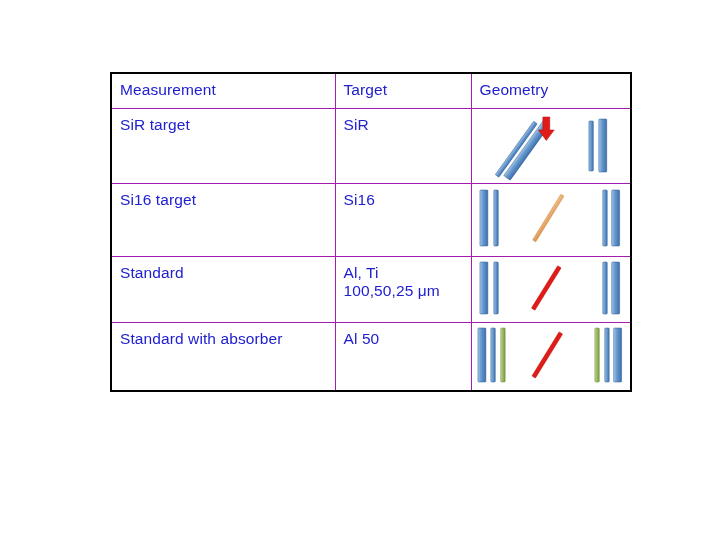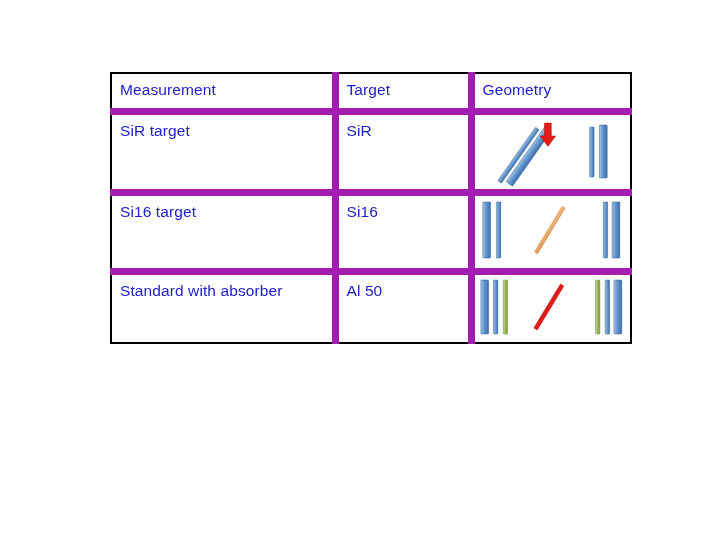--- a/index.html
+++ b/index.html
@@ -26,21 +26,21 @@
   table.geom-table {
     position: absolute;
     left: 110px;
     top: 72px;
     width: 520px;
     border-collapse: collapse;
     table-layout: fixed;
     border: 2px solid #000000;
   }
   table.geom-table td {
-    border: 7px solid #a21caf;
+    border: 1px solid #a21caf;
     vertical-align: top;
     padding: 0;
   }
   
   table.geom-table tr:first-child td { border-top: 2px solid #000; }
   table.geom-table tr:last-child  td { border-bottom: 2px solid #000; }
   table.geom-table td:first-child { border-left: 2px solid #000; }
   table.geom-table td:last-child  { border-right: 2px solid #000; }
 
   col.c-meas { width: 224px; }
@@ -168,20 +168,48 @@
             <g>
               <rect x="132" y="6" width="4.5" height="56" rx="0.8" fill="url(#g-blue-thin)" stroke="#2E5C93" stroke-width="0.5"></rect>
             </g>
             <g>
               <rect x="141" y="6" width="8" height="56" rx="0.8" fill="url(#g-blue-thick)" stroke="#2E5C93" stroke-width="0.5"></rect>
             </g>
           </svg>
         </td>
       </tr>
 
+      <tr class="row-3">
+        <td>
+          <div class="cell-text">Standard</div>
+        </td>
+        <td>
+          <div class="cell-text">Al, Ti
+100,50,25 μm</div>
+        </td>
+        <td class="geom-cell">
+          <svg class="geom-svg" viewBox="0 0 160 65" preserveAspectRatio="none">
+            <g>
+              <rect x="8" y="5" width="8" height="52" rx="0.8" fill="url(#g-blue-thick)" stroke="#2E5C93" stroke-width="0.5"></rect>
+            </g>
+            <g>
+              <rect x="22" y="5" width="4.5" height="52" rx="0.8" fill="url(#g-blue-thin)" stroke="#2E5C93" stroke-width="0.5"></rect>
+            </g>
+            <g>
+              <rect x="-2.1" y="-25" width="4.2" height="50" rx="0.6" fill="#E01B18" stroke="#B21310" stroke-width="0.4" transform="translate(75,31) rotate(32)"></rect>
+            </g>
+            <g>
+              <rect x="132" y="5" width="4.5" height="52" rx="0.8" fill="url(#g-blue-thin)" stroke="#2E5C93" stroke-width="0.5"></rect>
+            </g>
+            <g>
+              <rect x="141" y="5" width="8" height="52" rx="0.8" fill="url(#g-blue-thick)" stroke="#2E5C93" stroke-width="0.5"></rect>
+            </g>
+          </svg>
+        </td>
+      </tr>
 
       <tr class="row-4">
         <td>
           <div class="cell-text">Standard with absorber</div>
         </td>
         <td>
           <div class="cell-text">Al 50</div>
         </td>
         <td class="geom-cell">
           <svg class="geom-svg" viewBox="0 0 160 67" preserveAspectRatio="none">

